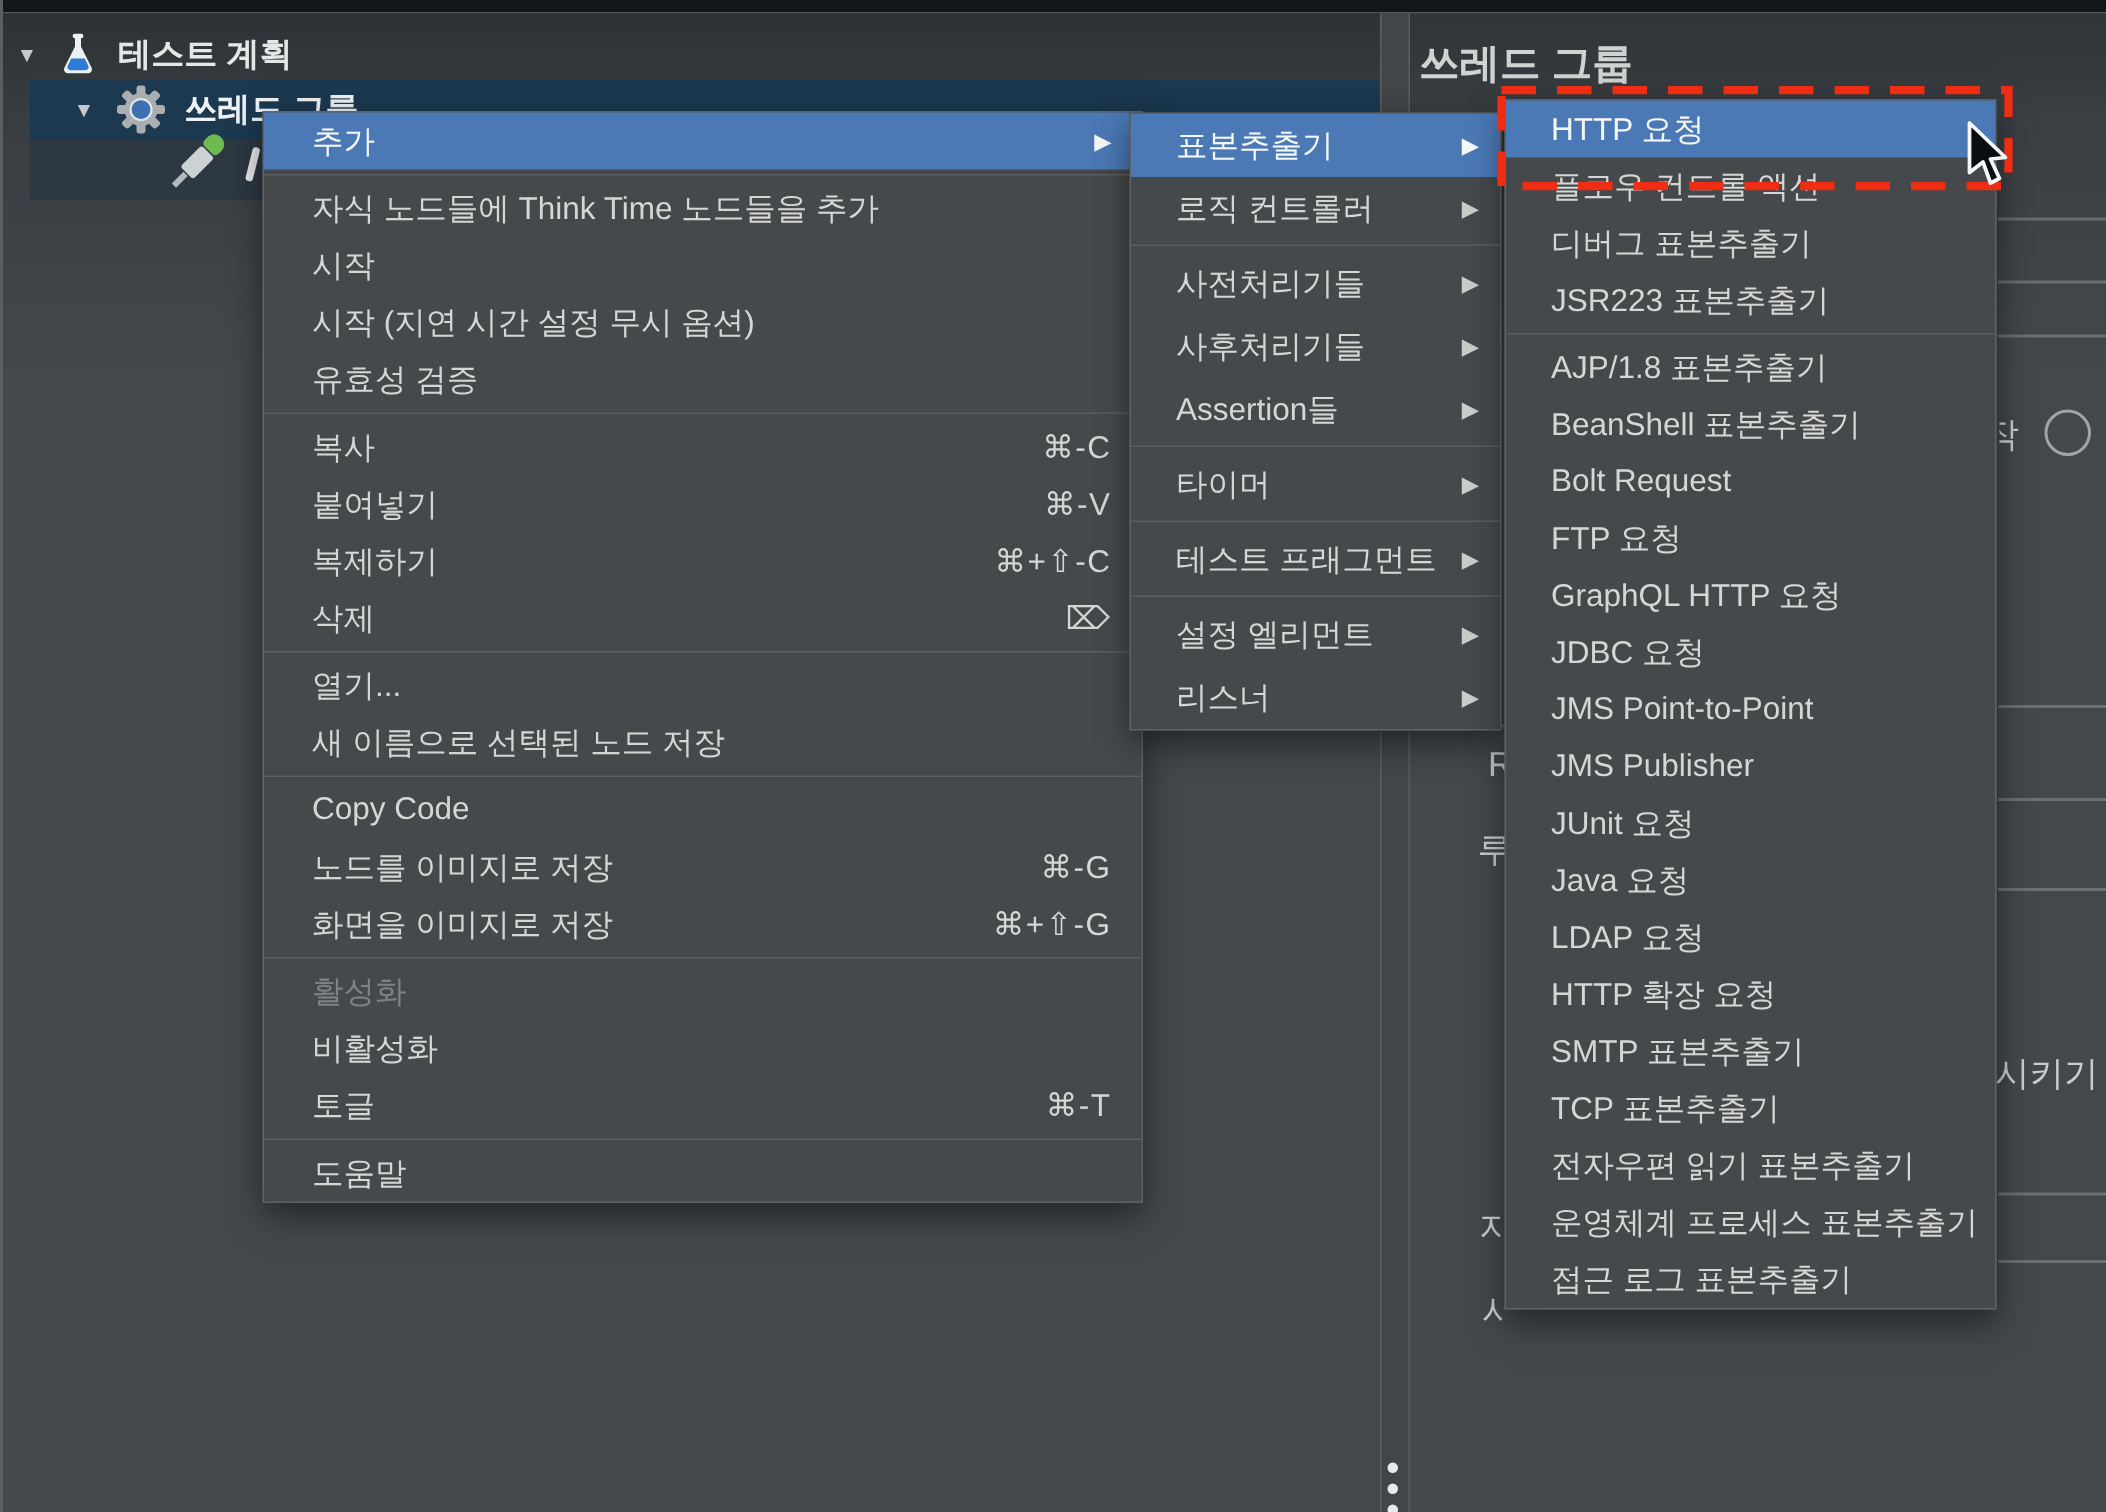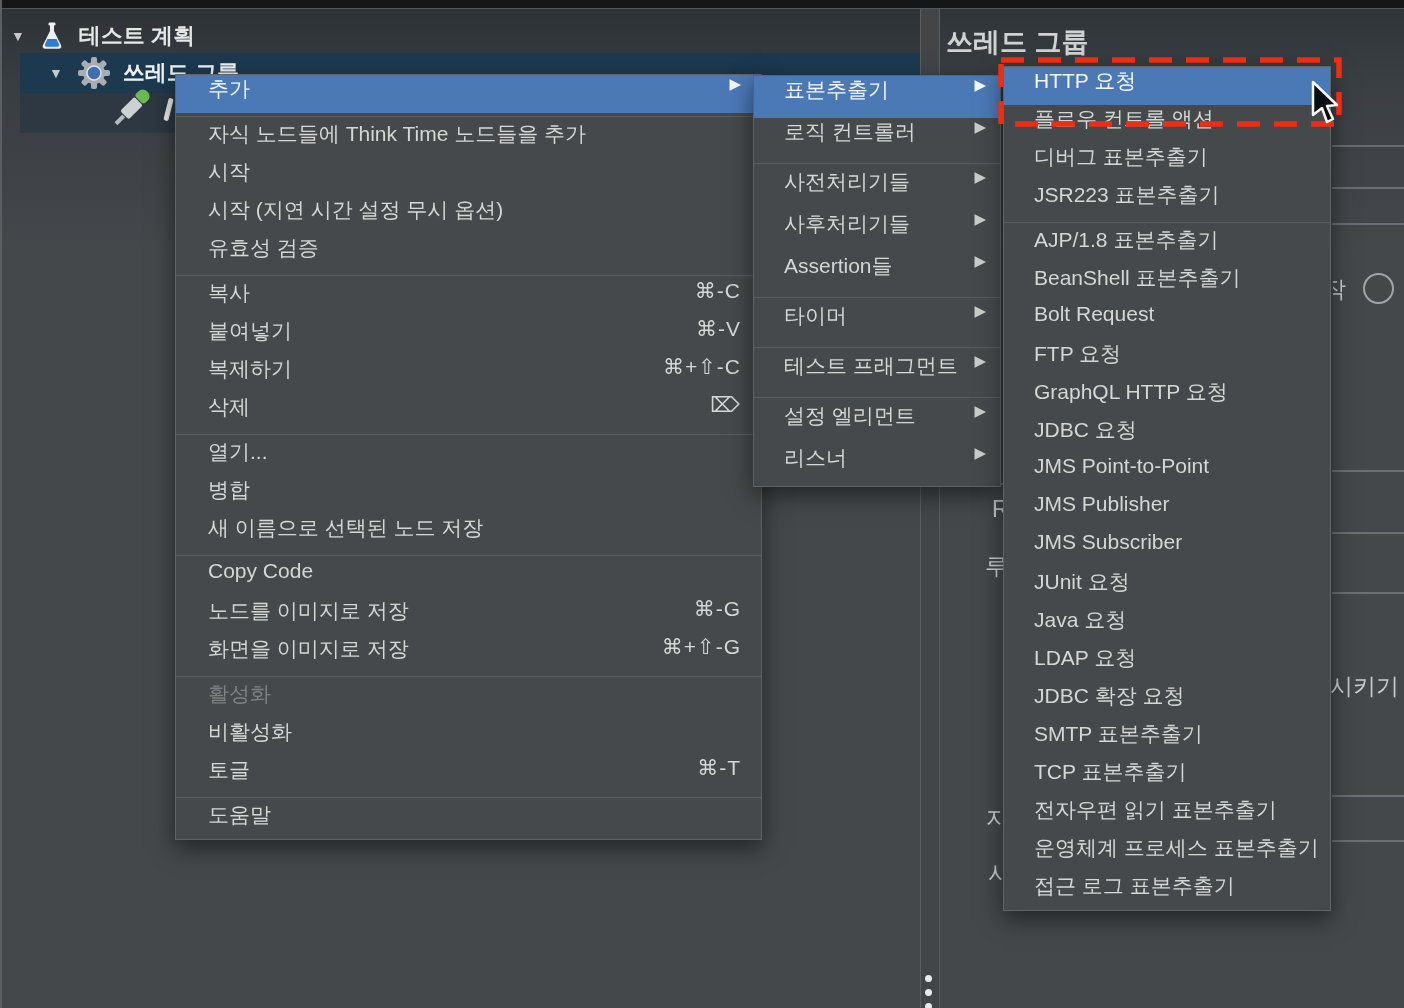--- a/index.html
+++ b/index.html
@@ -24,21 +24,21 @@
 
   .tree-row{position:absolute;display:flex;align-items:center;font-size:22px;font-weight:600;color:#e4e7e5}
   .row-sel{background:#1c3950;color:#eef2f5}
   .tri{font-size:14px;color:#c6cac8;margin-right:14px}
   .tree-label{white-space:nowrap}
 
   .panel-title{position:absolute;left:946px;top:24px;font-size:27px;font-weight:600;color:#cfd3d1;z-index:1}
 
   .menu{position:absolute;background:#46494b;border:1px solid #5e6365;box-sizing:content-box;
     box-shadow:0 8px 22px rgba(0,0,0,.5);z-index:10}
-  .mi{display:flex;height:38px;padding:0 20px 0 32px;font-size:21px;color:#d4d7d4;white-space:nowrap}
+  .mi{display:flex;align-items:center;height:38px;padding:0 20px 0 32px;font-size:21px;color:#d4d7d4;white-space:nowrap}
   .m2 .mi,.m3 .mi{padding-left:30px;padding-right:14px}
   .m2 .mi{height:42px}
   .lbl{flex:1;overflow:hidden}
   .sc{margin-left:30px;letter-spacing:1px}
   .arr{font-size:15px;color:#c9cdca;margin-left:14px}
   .hl{background:#4b79b6;color:#f4f7f4}
   .hl .arr{color:#f4f7f4}
   .dis{color:#7c8285}
   .sep{height:7px;position:relative}
   .m2 .sep{height:8px}
@@ -130,21 +130,21 @@
 
 <span class="frag" style="left:992px;top:496px">R</span>
 <span class="frag" style="left:985px;top:551px">루</span>
 <span class="frag" style="left:986px;top:803px">지</span>
 <div class="frag clip" style="left:988px;top:858px;width:15px;height:28px">
   <span>시</span>
 </div>
 <div class="frag clip" style="left:1333px;top:274px;width:18px;height:30px">
   <span style="margin-left:-10px;display:inline-block">작</span>
 </div>
-<span class="frag" style="left:1330px;top:671px">시키기</span>
+<span class="frag" style="left:1330px;top:700px">시키기</span>
 
 <div class="menu m1" style="left:175px;top:74px;width:585px">
   <div class="mi hl">
     <span class="lbl">추가</span>
     <span class="arr">▶</span>
   </div>
   <div class="sep"></div>
   <div class="mi">
       <span class="lbl">자식 노드들에 Think Time 노드들을 추가</span>
     </div>
@@ -172,23 +172,20 @@
     </div>
   <div class="mi">
       <span class="lbl">삭제</span>
       <span class="sc">⌦</span>
     </div>
   <div class="sep"></div>
   <div class="mi">
       <span class="lbl">열기...</span>
     </div>
   <div class="mi">
-      <span class="lbl">병합</span>
-    </div>
-  <div class="mi">
       <span class="lbl">새 이름으로 선택된 노드 저장</span>
     </div>
   <div class="sep"></div>
   <div class="mi">
       <span class="lbl">Copy Code</span>
     </div>
   <div class="mi">
       <span class="lbl">노드를 이미지로 저장</span>
       <span class="sc">⌘-G</span>
     </div>
@@ -288,33 +285,30 @@
   <div class="mi">
       <span class="lbl">JDBC 요청</span>
     </div>
   <div class="mi">
       <span class="lbl">JMS Point-to-Point</span>
     </div>
   <div class="mi">
       <span class="lbl">JMS Publisher</span>
     </div>
   <div class="mi">
-      <span class="lbl">JMS Subscriber</span>
-    </div>
-  <div class="mi">
       <span class="lbl">JUnit 요청</span>
     </div>
   <div class="mi">
       <span class="lbl">Java 요청</span>
     </div>
   <div class="mi">
       <span class="lbl">LDAP 요청</span>
     </div>
   <div class="mi">
-      <span class="lbl">JDBC 확장 요청</span>
+      <span class="lbl">HTTP 확장 요청</span>
     </div>
   <div class="mi">
       <span class="lbl">SMTP 표본추출기</span>
     </div>
   <div class="mi">
       <span class="lbl">TCP 표본추출기</span>
     </div>
   <div class="mi">
       <span class="lbl">전자우편 읽기 표본추출기</span>
     </div>

